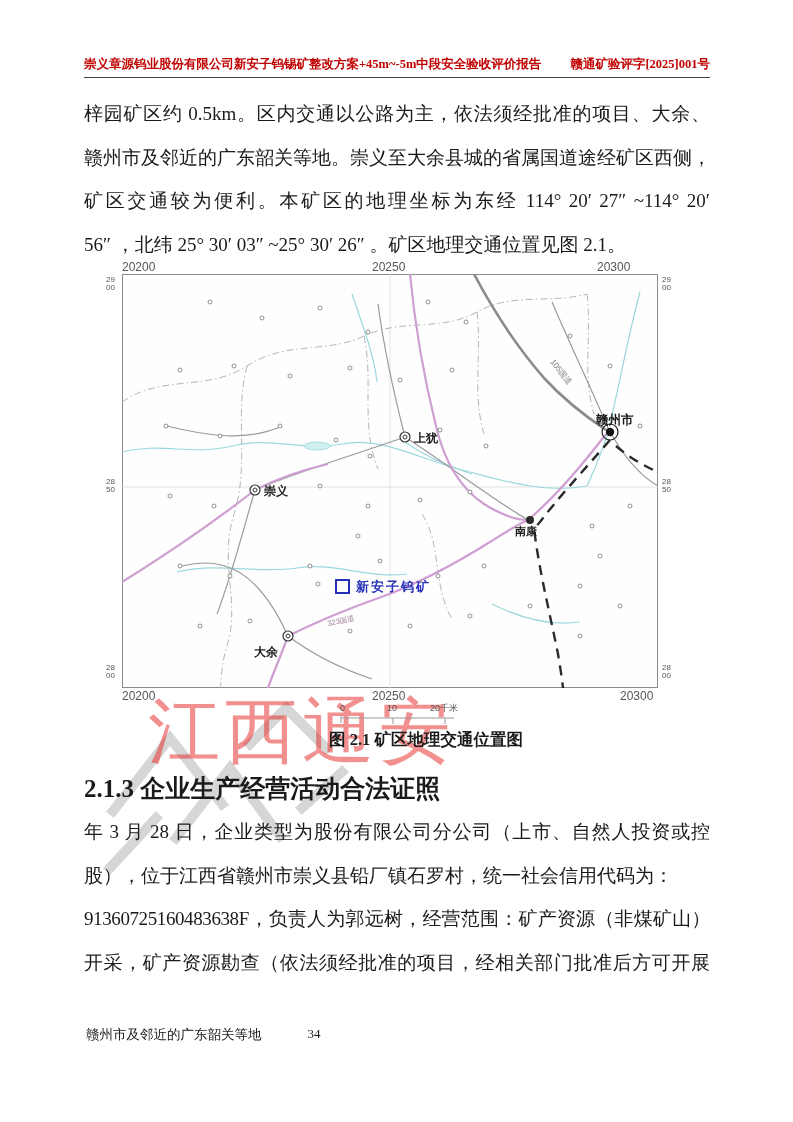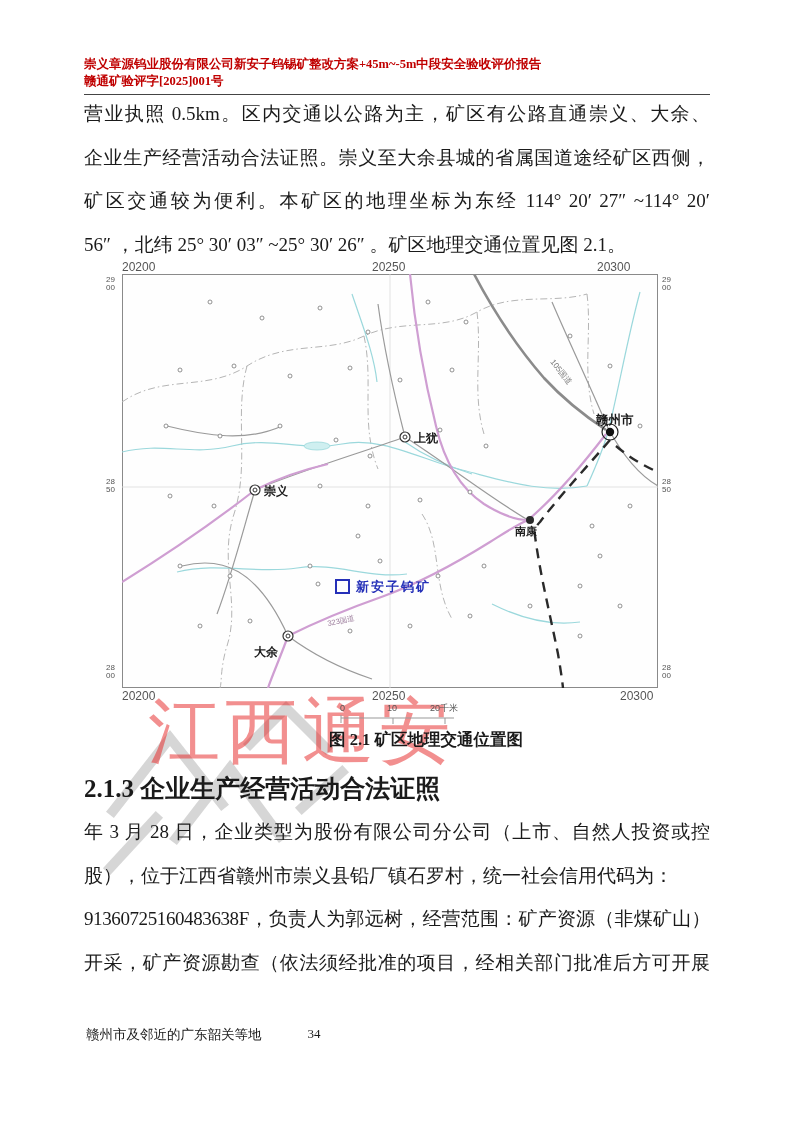--- a/index.html
+++ b/index.html
@@ -1,21 +1,21 @@
 <!DOCTYPE html>
 <html><head>
 <meta charset="utf-8">
 <style>
   html,body{margin:0;padding:0;background:#888;}
   #page{position:relative;width:793px;height:1122px;background:#ffffff;margin:0 auto;
         font-family:"Liberation Serif",serif;color:#1a1a1a;overflow:hidden;}
   
   #hdr{position:absolute;left:84px;top:56px;width:626px;display:flex;justify-content:space-between;
        font-size:12.5px;font-weight:600;color:#c00000;border-bottom:1.5px solid #444;
-       padding-bottom:4px;z-index:2;white-space:nowrap;flex-direction:column;}
+       padding-bottom:4px;z-index:2;white-space:nowrap;}
   
   .para{position:absolute;left:84px;width:626px;z-index:2;}
   .ln{height:43.5px;line-height:43.5px;font-size:19px;text-align:justify;text-align-last:justify;
       white-space:nowrap;}
   .ln.natural{text-align:right;text-align-last:left;}
   .ln.tight{letter-spacing:-0.4px;}
   .ln.indent{text-indent:40px;}
   
   #mapwrap{position:absolute;left:104px;top:258px;width:580px;height:470px;z-index:2;}
   #mapframe{position:absolute;left:18px;top:16px;width:536px;height:414px;}
@@ -53,22 +53,22 @@
   </svg>
 
   <div id="wm-red">江西通安</div>
 
   <div id="hdr">
     <span>崇义章源钨业股份有限公司新安子钨锡矿整改方案+45m~-5m中段安全验收评价报告</span>
     <span>赣通矿验评字[2025]001号</span>
   </div>
 
   <div class="para" style="top:92px">
-    <div class="ln">营业执照 0.5km。区内交通以公路为主，矿区有公路直通崇义、大余、</div>
-    <div class="ln">企业生产经营活动合法证照。崇义至大余县城的省属国道途经矿区西侧，</div>
+    <div class="ln">梓园矿区约 0.5km。区内交通以公路为主，依法须经批准的项目、大余、</div>
+    <div class="ln">赣州市及邻近的广东韶关等地。崇义至大余县城的省属国道途经矿区西侧，</div>
     <div class="ln">矿区交通较为便利。本矿区的地理坐标为东经 114° 20′ 27″ ~114° 20′</div>
     <div class="ln natural">56″ ，北纬 25° 30′ 03″ ~25° 30′ 26″ 。矿区地理交通位置见图 2.1。</div>
   </div>
 
   <div id="mapwrap">
 
     <div class="gridlab" style="left:18px;top:2px">20200</div>
     <div class="gridlab" style="left:268px;top:2px">20250</div>
     <div class="gridlab" style="left:493px;top:2px">20300</div>
     <div class="gridlab" style="left:18px;top:431px">20200</div>

